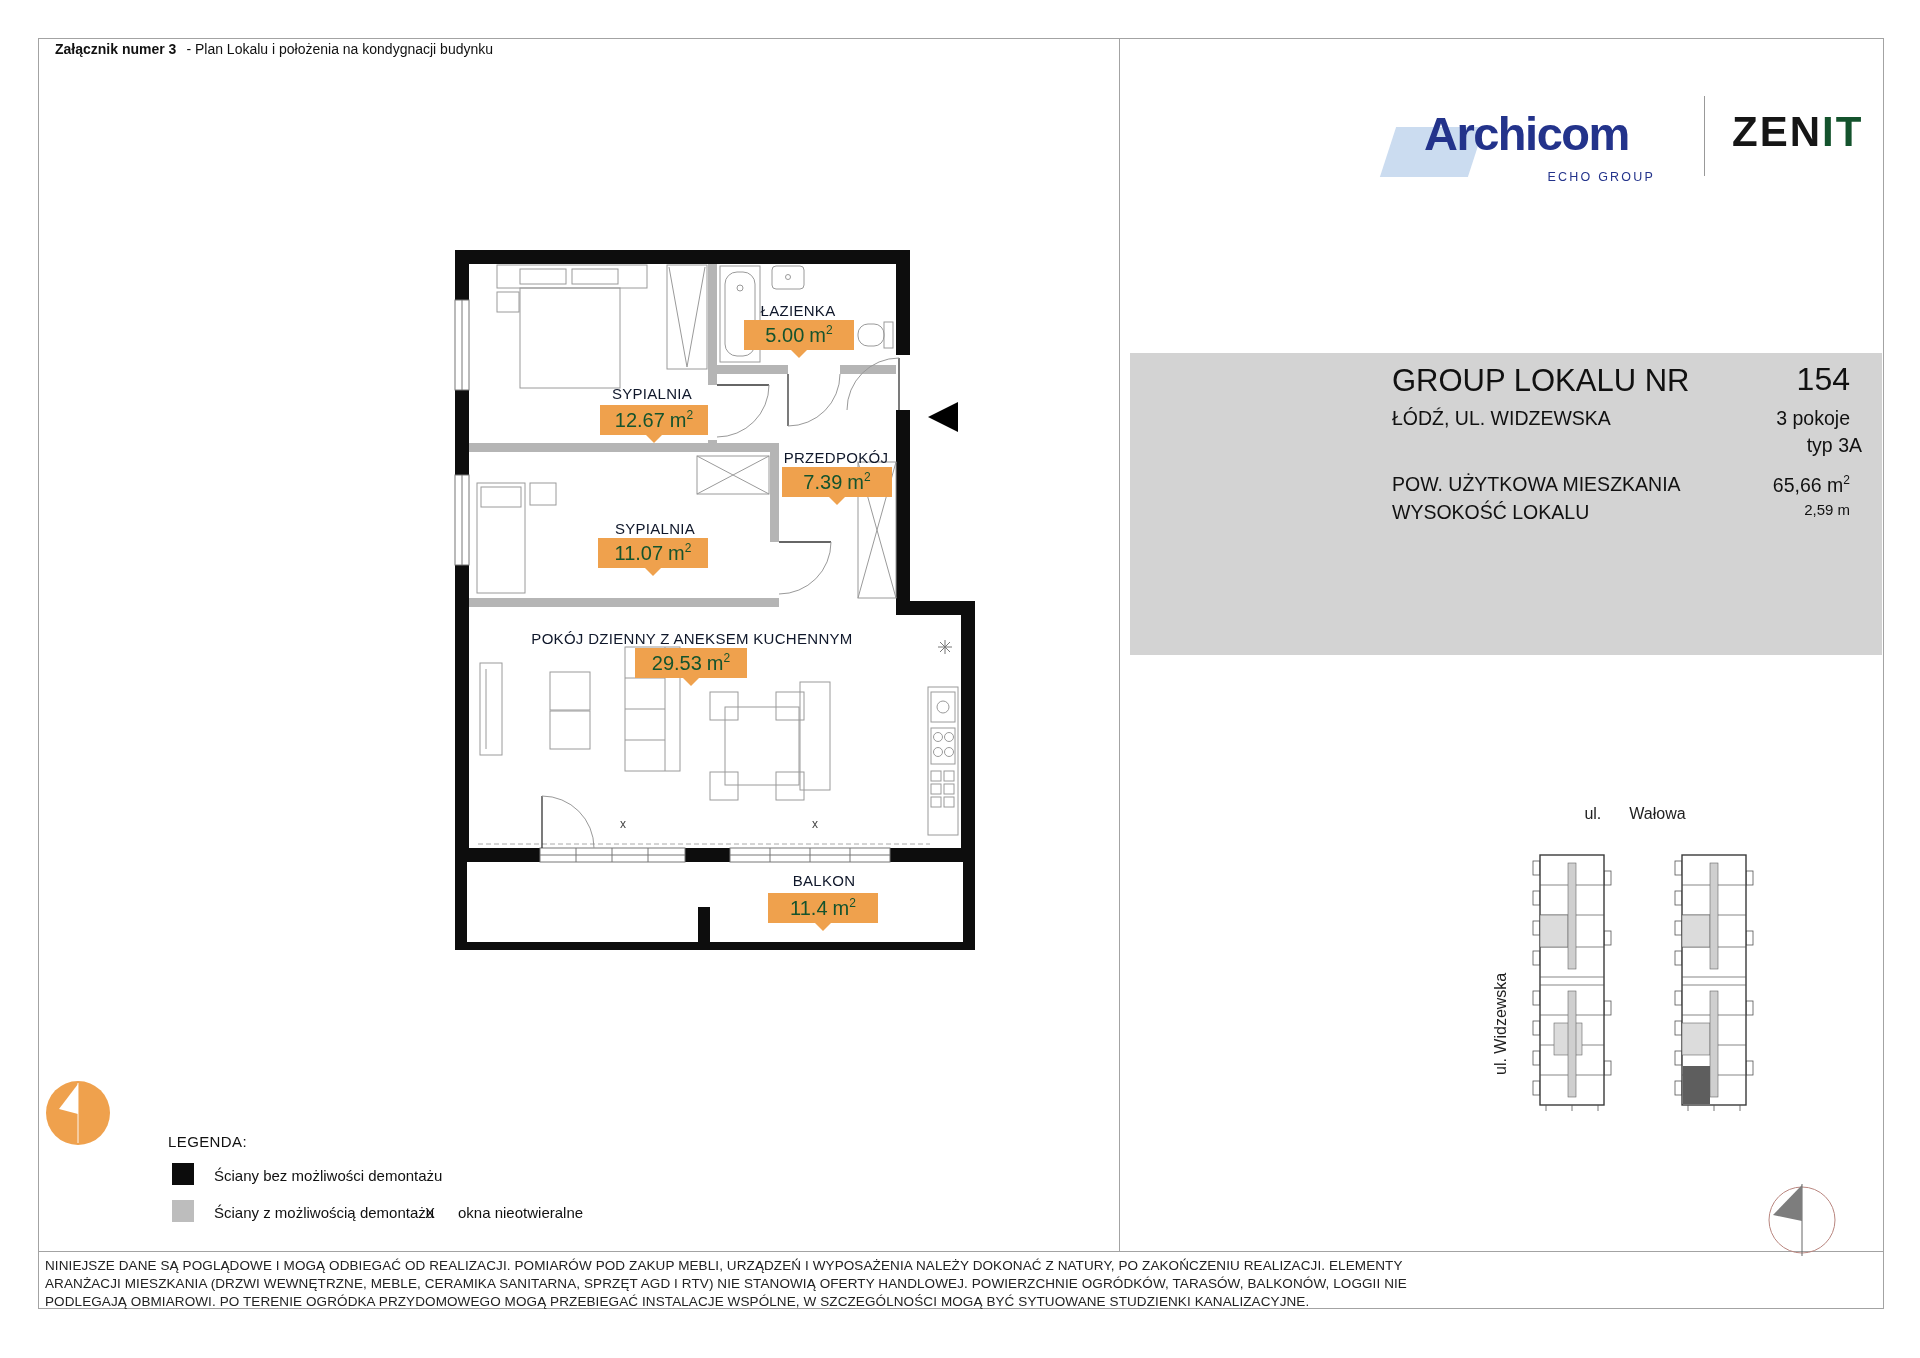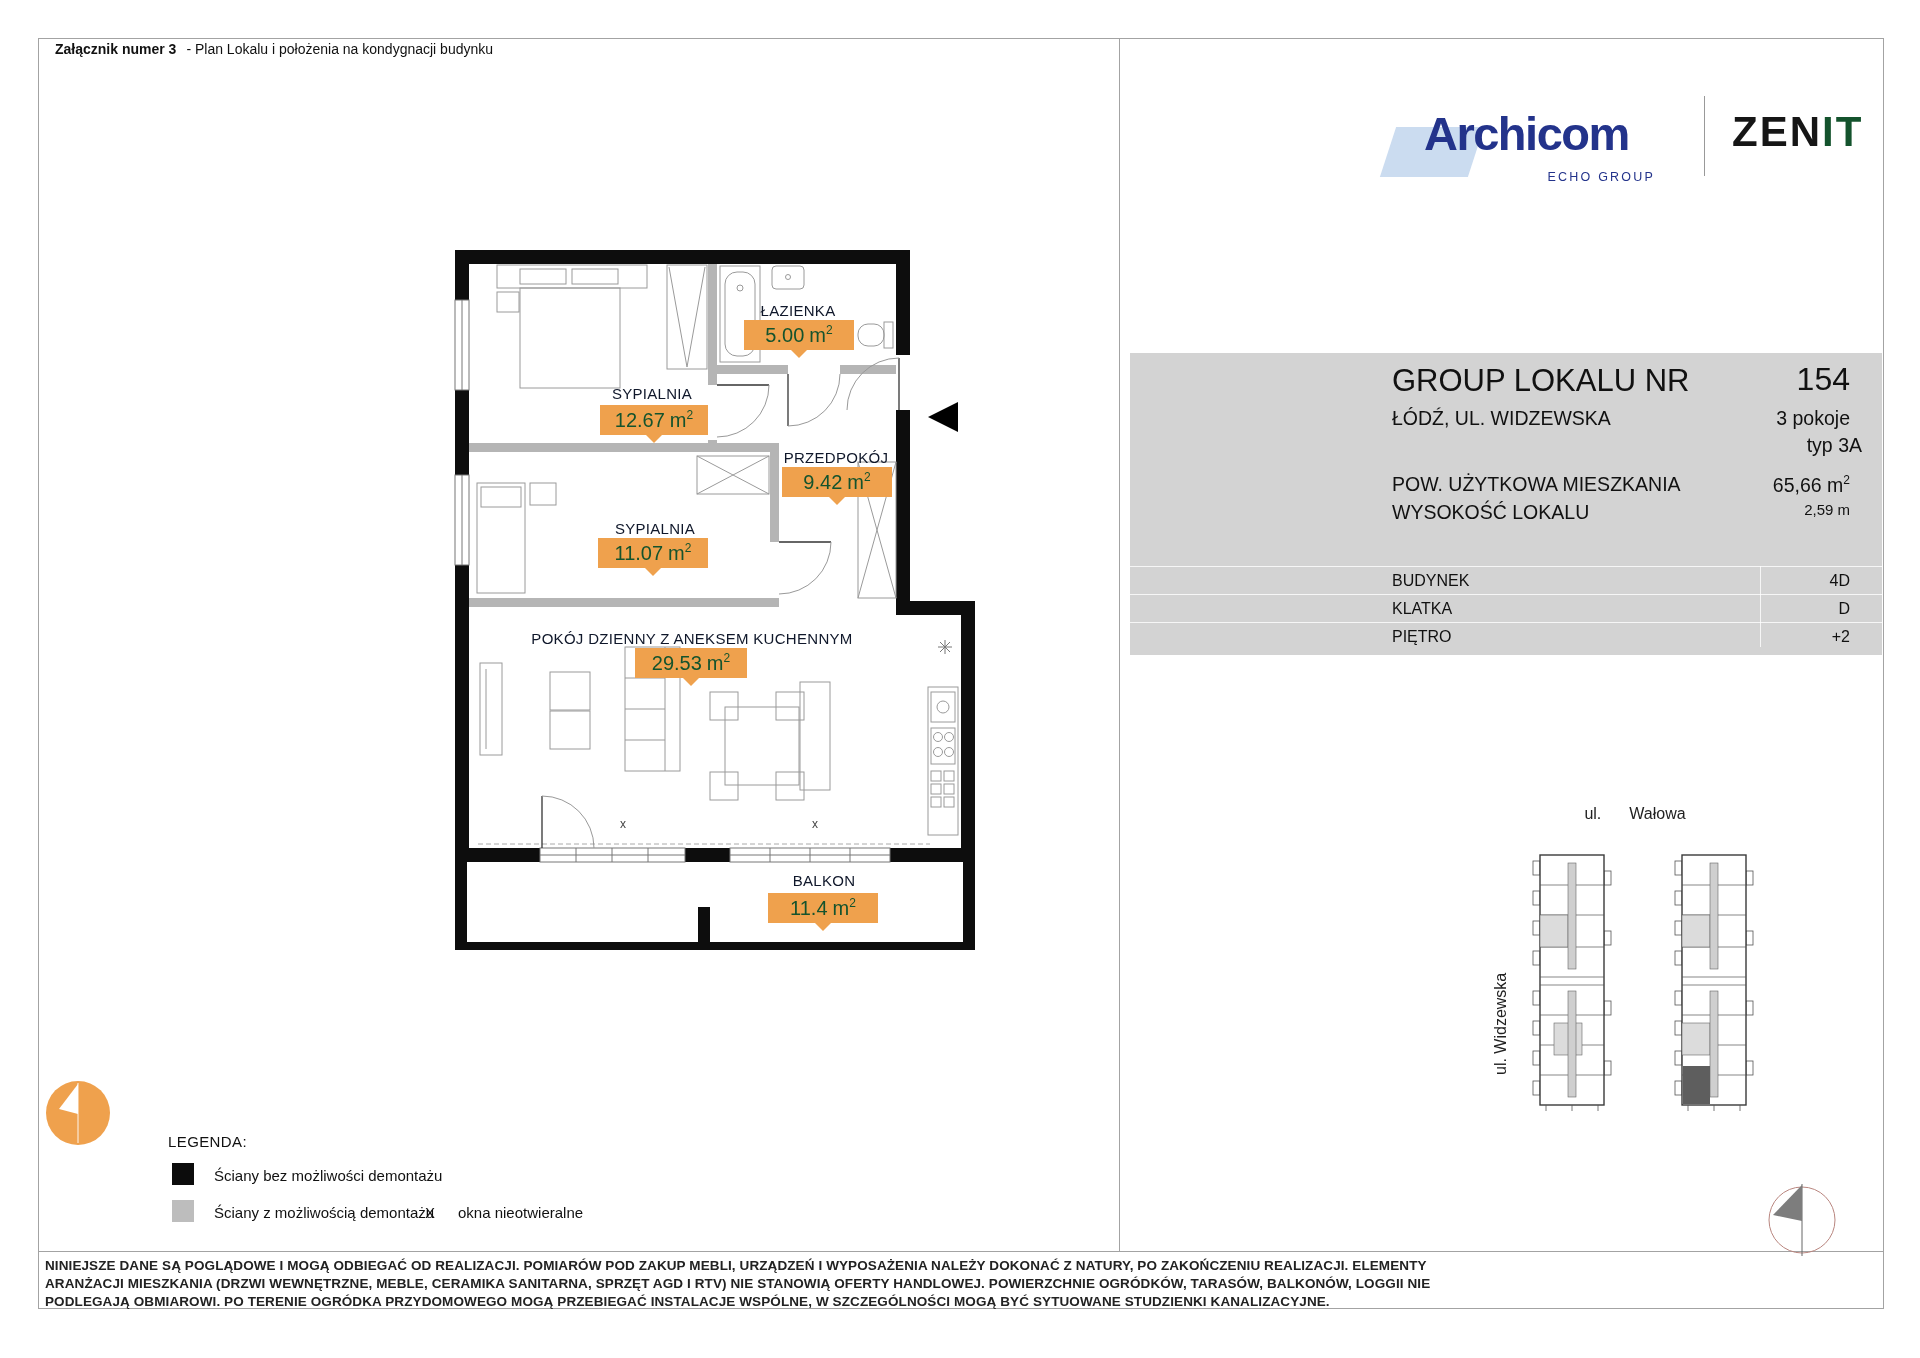--- a/index.html
+++ b/index.html
@@ -62,21 +62,21 @@
   .swatch{position:absolute;width:22px;height:22px;}
   .sw-solid{left:172px;top:1163px;background:#0c0c0c;}
   .sw-demount{left:172px;top:1200px;background:#bdbdbd;}
   .legend-label{position:absolute;font-size:15px;white-space:nowrap;}
   .ll-1{left:214px;top:1167px;}
   .ll-2{left:214px;top:1204px;}
   .ll-x{left:425px;top:1204px;}
   .ll-win{left:458px;top:1204px;}
 
   
-  .disclaimer{position:absolute;left:38px;top:1250px;width:1844px;height:57px;box-sizing:border-box;padding:7px 0 0 7px;font-weight:bold;}
+  .disclaimer{position:absolute;left:38px;top:1250px;width:1844px;height:57px;box-sizing:border-box;padding:7px 0 0 7px;}
   .disclaimer div{font-size:13.5px;line-height:18px;letter-spacing:.1px;color:#222;white-space:nowrap;}
 </style>
 </head>
 <body>
 
 <div class="frame">
   <div class="vdiv"></div>
   <div class="hdiv"></div>
 </div>
 
@@ -93,35 +93,20 @@
 <div class="panel">
   <div class="t p-title">GROUP LOKALU NR</div>
   <div class="t p-number">154</div>
   <div class="t p-city">ŁÓDŹ, UL. WIDZEWSKA</div>
   <div class="t p-rooms">3 pokoje</div>
   <div class="t p-type">typ 3A</div>
   <div class="t p-area-label">POW. UŻYTKOWA MIESZKANIA</div>
   <div class="t p-area-value"><span>65,66 m</span><sup class="sq">2</sup></div>
   <div class="t p-height-label">WYSOKOŚĆ LOKALU</div>
   <div class="t p-height-value">2,59 m</div>
-  <div class="rows">
-    <div class="rowline">
-      <span class="lbl">BUDYNEK</span>
-      <span class="val">4D</span>
-    </div>
-    <div class="rowline">
-      <span class="lbl">KLATKA</span>
-      <span class="val">D</span>
-    </div>
-    <div class="rowline">
-      <span class="lbl">PIĘTRO</span>
-      <span class="val">+2</span>
-    </div>
-    <div class="vsep"></div>
-  </div>
 </div>
 
 <svg class="plan-svg" viewBox="0 0 620 780">
 
   <g fill="#0d0d0d">
     <rect x="75" y="55" width="455" height="14"></rect>
     <rect x="75" y="55" width="14" height="50"></rect>
     <rect x="75" y="195" width="14" height="85"></rect>
     <rect x="75" y="370" width="14" height="297"></rect>
     <rect x="75" y="653" width="85" height="14"></rect>
@@ -269,21 +254,21 @@
   </div>
 
 <div class="room-label" style="left:652px;top:385px;">SYPIALNIA</div>
 <div class="badge" style="left:600px;top:405px;width:108px;">
     <span>12.67</span>
     <span class="u"><span>m</span><sup class="sq">2</sup></span>
   </div>
 
 <div class="room-label" style="left:836px;top:449px;">PRZEDPOKÓJ</div>
 <div class="badge" style="left:782px;top:467px;width:110px;">
-    <span>9.42</span>
+    <span>7.39</span>
     <span class="u"><span>m</span><sup class="sq">2</sup></span>
   </div>
 
 <div class="room-label" style="left:655px;top:520px;">SYPIALNIA</div>
 <div class="badge" style="left:598px;top:538px;width:110px;">
     <span>11.07</span>
     <span class="u"><span>m</span><sup class="sq">2</sup></span>
   </div>
 
 <div class="room-label" style="left:692px;top:630px;">POKÓJ DZIENNY Z ANEKSEM KUCHENNYM</div>

